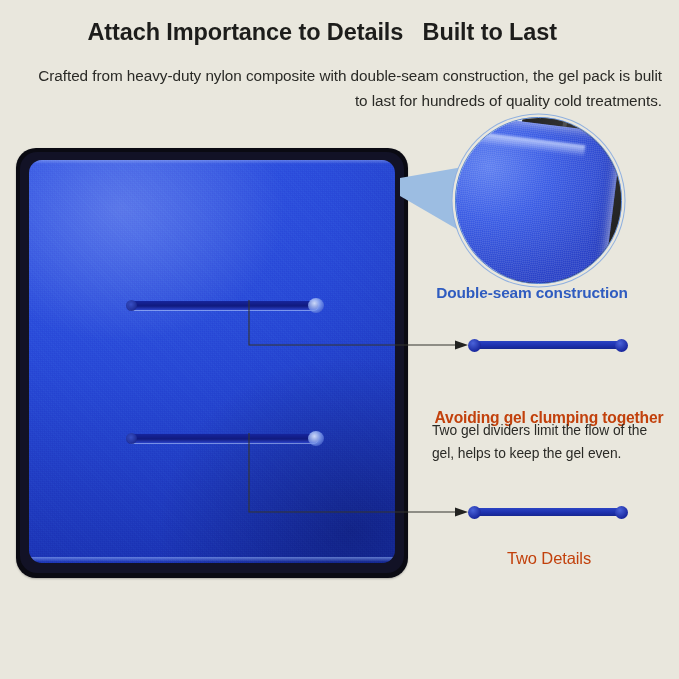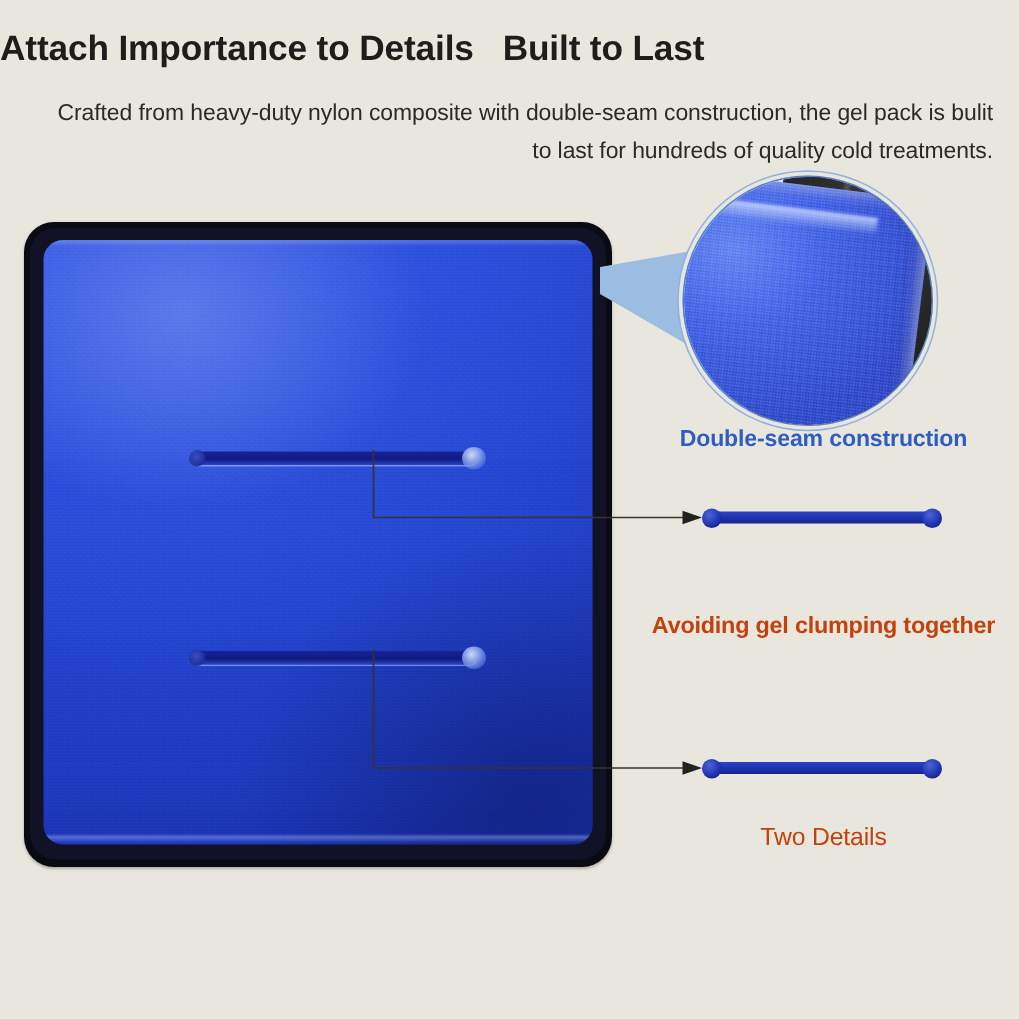--- a/index.html
+++ b/index.html
@@ -22,21 +22,21 @@
     width: 679px;
     height: 679px;
     background: #e9e7dd;
   }
 
   
   .headline {
     position: absolute;
     left: 0; top: 19px;
     width: 557px;
-    text-align: left;
+    text-align: right;
     font-size: 23.5px;
     font-weight: bold;
     color: #1d1d1b;
     letter-spacing: -0.1px;
     white-space: pre;
   }
   .subcopy {
     position: absolute;
     left: 22px; top: 63px;
     width: 640px;
@@ -219,21 +219,21 @@
   .leaders {
     position: absolute;
     left: 0; top: 0;
     width: 679px; height: 679px;
     pointer-events: none;
   }
 
   
   .label-blue {
     position: absolute;
-    left: 419px; top: 284px;
+    left: 402px; top: 284px;
     width: 260px;
     text-align: center;
     font-size: 15.4px;
     font-weight: bold;
     color: #2f5cc0;
     letter-spacing: -0.1px;
   }
 
   .divider-bar {
     position: absolute;
@@ -341,20 +341,21 @@
     <polygon points="468,512 455,507.5 455,516.5" fill="#222220"></polygon>
   </svg>
 
   <div class="divider-bar" id="bar-1">
     <span class="knob left"></span>
     <span class="knob right"></span>
   </div>
 
   <div class="label-bold" id="label-avoiding">Avoiding gel clumping together</div>
 
+  <div id="body-dividers">Two gel dividers limit the flow of the gel, helps to keep the gel even.</div>
 
   <div class="divider-bar" id="bar-2">
     <span class="knob left"></span>
     <span class="knob right"></span>
   </div>
 
   <div class="label-bold" id="label-two-dividers">Two Details</div>
 
 </div>
 

